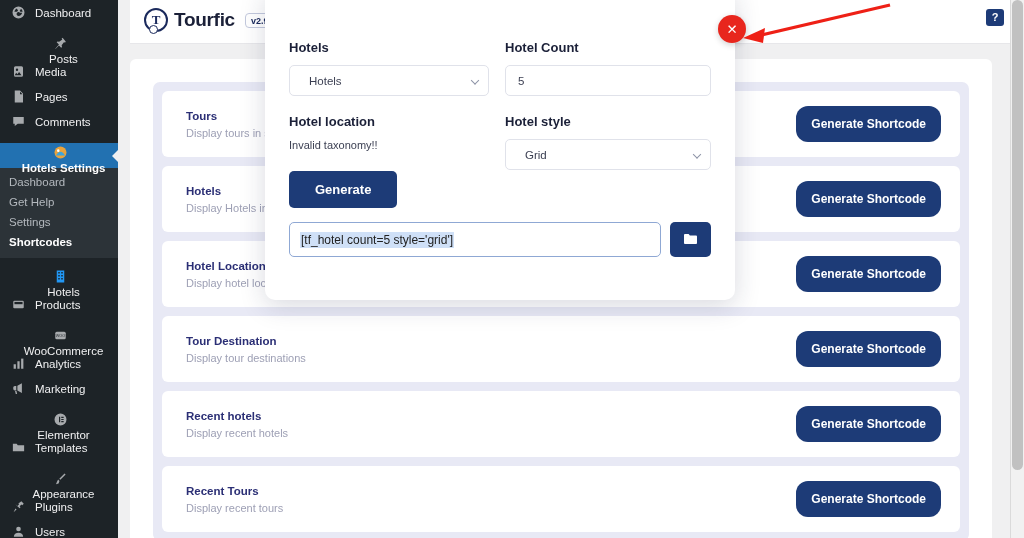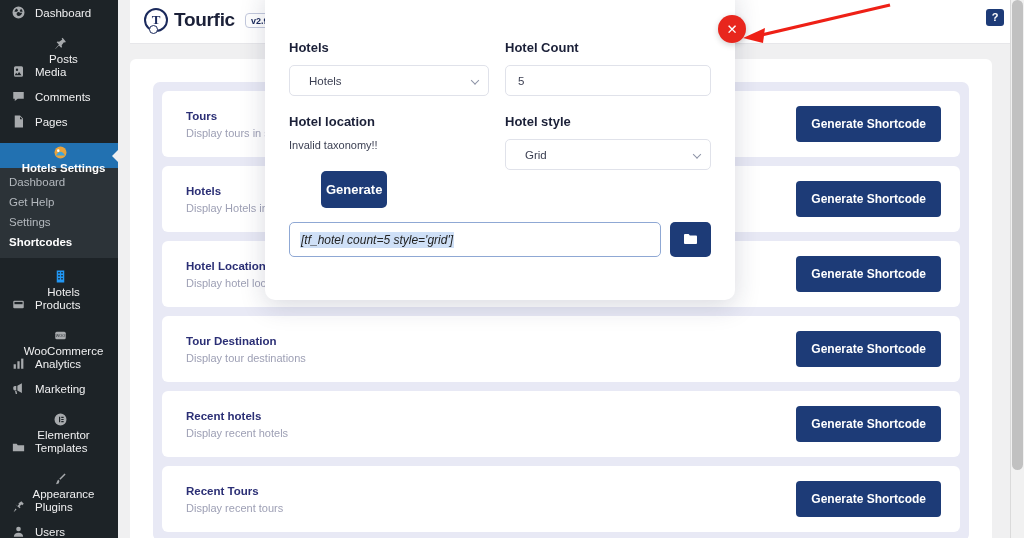--- a/index.html
+++ b/index.html
@@ -146,21 +146,21 @@
   }
   .card:last-child { margin-bottom: 0; }
   .card-title {
     font-size: 11.5px; font-weight: 700; color: #2b2f75;
     margin-bottom: 5px;
   }
   .card-desc { font-size: 11px; color: #9ea0b5; }
   .gen-btn {
     background: #1d3b77; color: #fff;
     font-size: 12px; font-weight: 700;
-    border: 0; border-radius: 4px;
+    border: 0; border-radius: 12px;
     padding: 11px 15px;
     cursor: pointer;
     white-space: nowrap;
   }
 
   
   #scrollbar {
     position: absolute; right: 0; top: 0;
     width: 14px; height: 538px;
     background: #f1f1f1;
@@ -213,35 +213,33 @@
     padding: 0 12px;
     display: flex; align-items: center;
   }
   .row2 { margin-top: 18px; }
   .invalid-tax { font-size: 11px; color: #3b3f52; }
   .generate-btn {
     margin-top: 20px;
     background: #1d3b77; color: #fff;
     border: 0; border-radius: 5px;
     font-size: 13px; font-weight: 700;
-    padding: 11px 5px;
+    padding: 11px 26px;
     cursor: pointer;
-    margin-left: 32px;
   }
   .code-row {
     margin-top: 14px;
     display: flex; align-items: center; gap: 9px;
   }
   .code-input {
     flex: 1; height: 35px;
     border: 1.5px solid #8fa8d4; border-radius: 5px;
     background: #fff;
     display: flex; align-items: center;
     padding: 0 10px;
-    font-style: italic;
   }
   .code-text {
     font-size: 12px; color: #222;
     background: #cfe0f7;
     padding: 1px 1px;
   }
   .copy-btn {
     width: 41px; height: 35px;
     background: #1d3b77; border: 0; border-radius: 5px;
     display: flex; align-items: center; justify-content: center;
@@ -288,32 +286,32 @@
           <span class="nav-ico">
             <svg width="15" height="15" viewBox="0 0 20 20" fill="currentColor">
               <path d="M6 3h8a2 2 0 012 2v10a2 2 0 01-2 2H6a2 2 0 01-2-2V5a2 2 0 012-2zm2 3a1.6 1.6 0 101.6 1.6A1.6 1.6 0 008 6zm6 9l-3.2-4.2-2.3 3-1.6-2L5 15z"></path>
             </svg>
           </span>
           <span>Media</span>
         </div>
         <div class="nav-item">
           <span class="nav-ico">
             <svg width="15" height="15" viewBox="0 0 20 20" fill="currentColor">
+              <path d="M5 2h7l4 4v12H5zm7 1.5V7h3.4z"></path>
+            </svg>
+          </span>
+          <span>Pages</span>
+        </div>
+        <div class="nav-item">
+          <span class="nav-ico">
+            <svg width="15" height="15" viewBox="0 0 20 20" fill="currentColor">
               <path d="M3 4h14v9H9l-4 3v-3H3z"></path>
             </svg>
           </span>
           <span>Comments</span>
-        </div>
-        <div class="nav-item">
-          <span class="nav-ico">
-            <svg width="15" height="15" viewBox="0 0 20 20" fill="currentColor">
-              <path d="M5 2h7l4 4v12H5zm7 1.5V7h3.4z"></path>
-            </svg>
-          </span>
-          <span>Pages</span>
         </div>
         <div class="nav-item gap active">
           <span class="nav-ico">
             <svg width="15" height="15" viewBox="0 0 20 20">
               <circle cx="10" cy="10" r="8" fill="#e8a33d"></circle>
               <path d="M4 14c1.5-3 4-5 6-5s4.5 2 6 5z" fill="#3aa5e0"></path>
               <circle cx="7" cy="7.5" r="1.7" fill="#fff"></circle>
             </svg>
           </span>
           <span>Hotels Settings</span>

